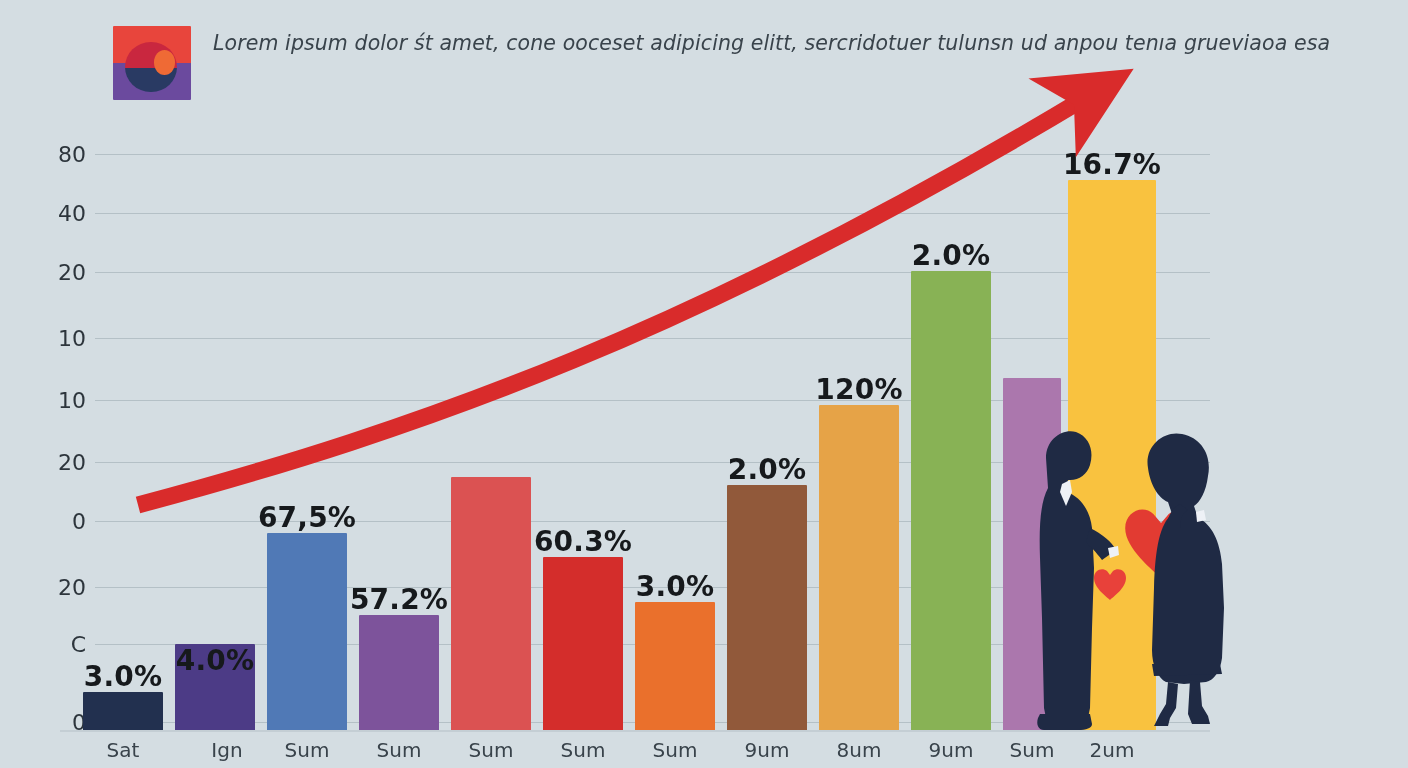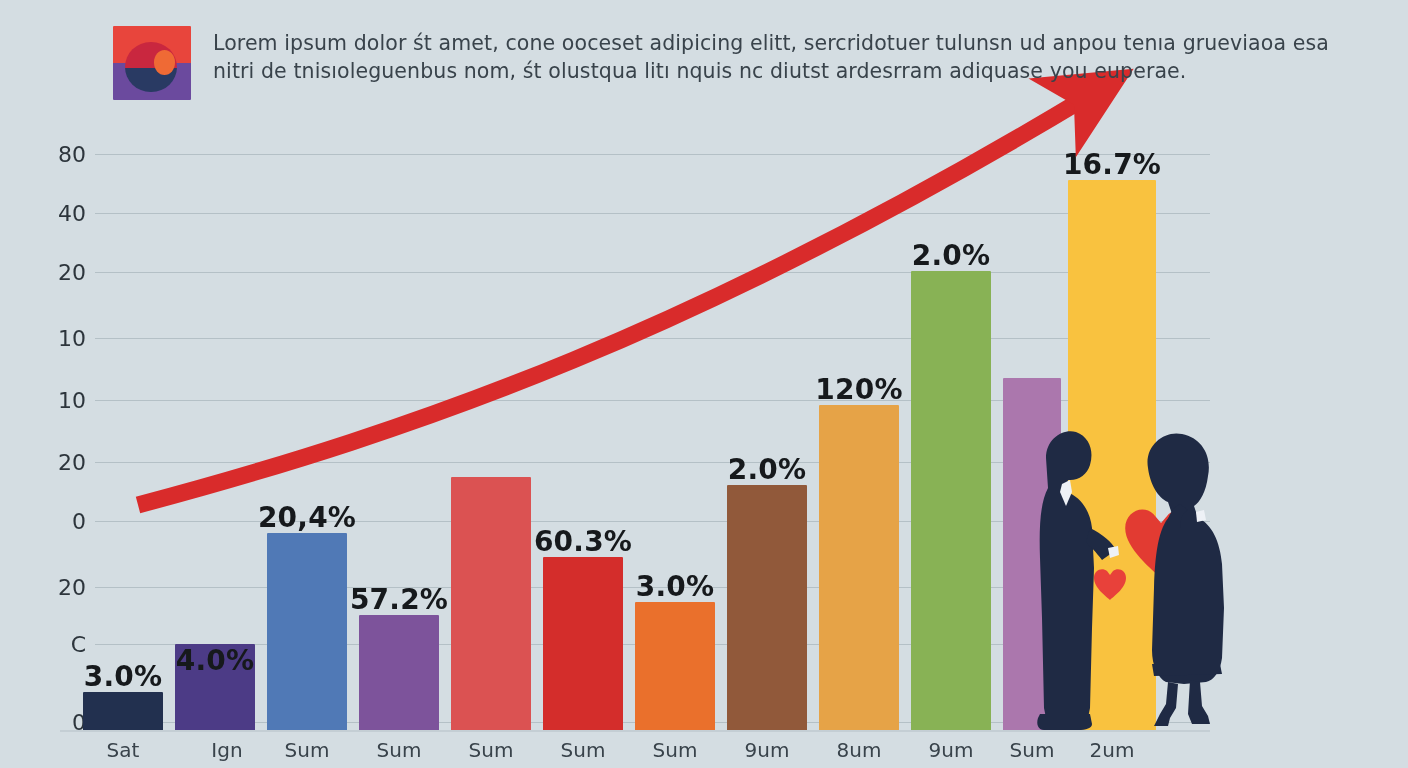--- a/index.html
+++ b/index.html
@@ -52,21 +52,21 @@
   }
 
   #header-text {
     max-width: 900px;
     font-size: 20.5px;
     line-height: 1.36;
     color: #39434b;
     letter-spacing: .1px;
     padding-top: 4px;
   }
-  #header-text div { white-space: nowrap; }
+  #header-text div { white-space: nowrap; font-style: italic; }
 
   
   #plot {
     position: absolute;
     left: 0; top: 0;
     width: 1408px; height: 768px;
   }
   .gridline {
     position: absolute;
     left: 95px;
@@ -163,21 +163,21 @@
         <div class="bar" style="left: 635px; width: 80px; height: 128px; background: rgb(234, 112, 44);"></div>
         <div class="bar" style="left: 727px; width: 80px; height: 245px; background: rgb(145, 89, 58);"></div>
         <div class="bar" style="left: 819px; width: 80px; height: 325px; background: rgb(230, 163, 71);"></div>
         <div class="bar" style="left: 911px; width: 80px; height: 459px; background: rgb(136, 178, 85);"></div>
         <div class="bar" style="left: 1003px; width: 58px; height: 352px; background: rgb(171, 119, 173);"></div>
         <div class="bar" style="left: 1068px; width: 88px; height: 550px; background: rgb(249, 194, 63);"></div>
       </div>
     <div id="barlabels">
         <div class="bar-label" style="left: 123px; top: 660px;">3.0%</div>
         <div class="bar-label" style="left: 215px; top: 644px;">4.0%</div>
-        <div class="bar-label" style="left: 307px; top: 501px;">20,4%</div>
+        <div class="bar-label" style="left: 307px; top: 501px;">67,5%</div>
         <div class="bar-label" style="left: 399px; top: 583px;">57.2%</div>
         <div class="bar-label" style="left: 583px; top: 525px;">60.3%</div>
         <div class="bar-label" style="left: 675px; top: 570px;">3.0%</div>
         <div class="bar-label" style="left: 767px; top: 453px;">2.0%</div>
         <div class="bar-label" style="left: 859px; top: 373px;">120%</div>
         <div class="bar-label" style="left: 951px; top: 239px;">2.0%</div>
         <div class="bar-label" style="left: 1112px; top: 148px;">16.7%</div>
       </div>
     <div id="xticks">
         <div class="xtick" style="left: 123px;">Sat</div>
@@ -249,16 +249,15 @@
         <div class="logo-top" style="background: rgb(232, 69, 60);"></div>
         <div class="logo-bottom" style="background: rgb(107, 74, 158);"></div>
         <div class="logo-circle">
           <div class="c-top" style="background: rgb(201, 39, 63);"></div>
           <div class="c-bottom" style="background: rgb(41, 58, 99);"></div>
         </div>
         <div class="logo-blob" style="background: rgb(239, 106, 53);"></div>
       </div>
       <div id="header-text">
         <div>Lorem ipsum dolor śt amet, cone ooceset adipicing elitt, sercridotuer tulunsn ud anpou tenıa grueviaоa esa</div>
-        <div>nitri de tnisıoleguenbus nom, śt olustqua litı nquis nc diutst ardesrram adiquase you euperae.</div>
       </div>
     </div>
   </div>
 
 </body></html>

